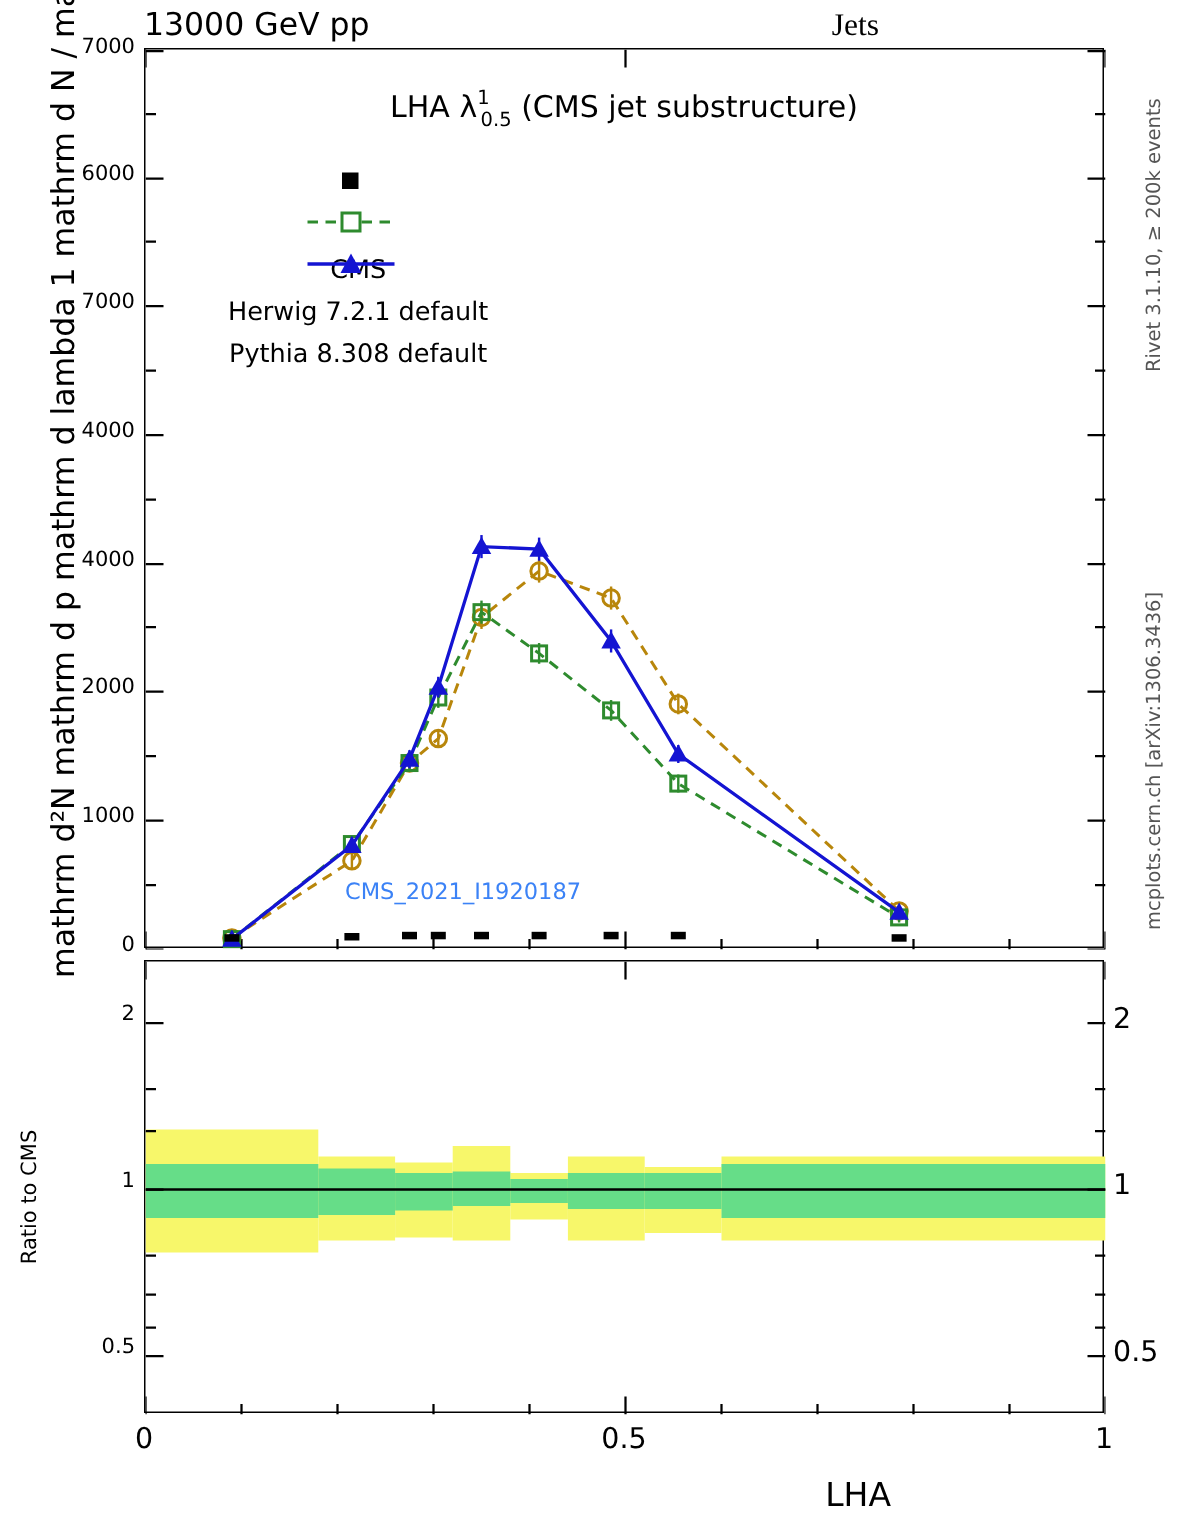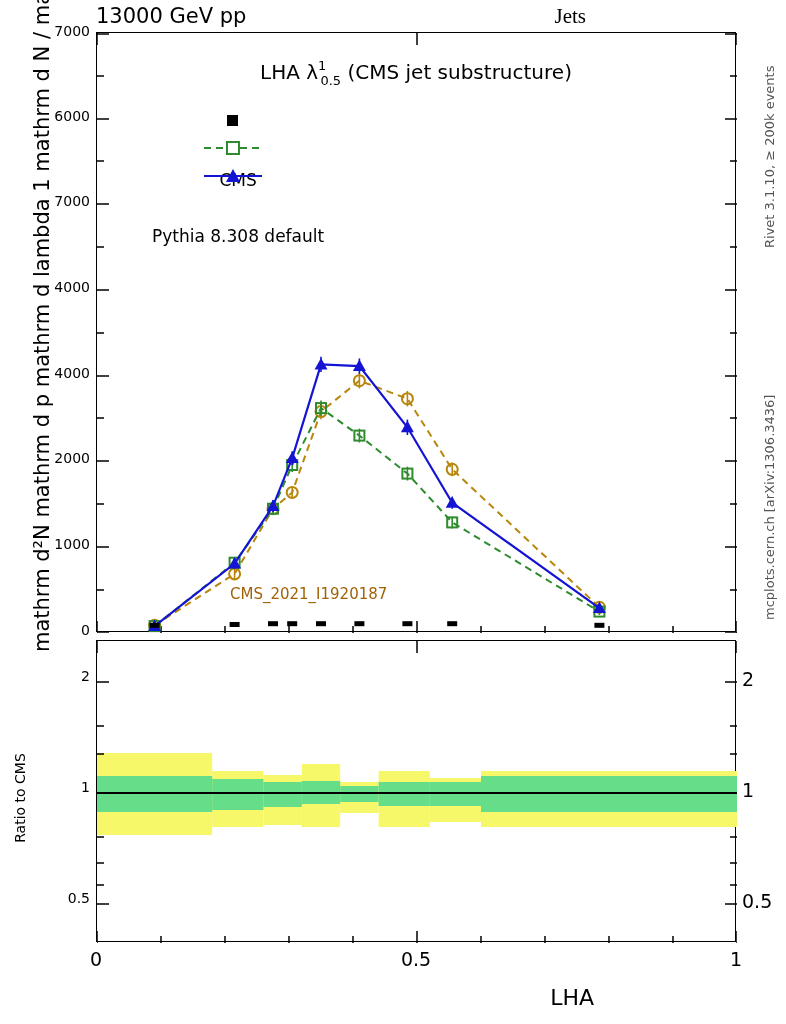--- a/index.html
+++ b/index.html
@@ -104,21 +104,21 @@
     left: 96px; top: 58px;
     width: 640px;
     text-align: center;
     font-size: 20px;
   }
   .plot-title .sub  { font-size: 13px; vertical-align: -0.45em; margin-left: -6px;}
   .plot-title .sup  { font-size: 13px; vertical-align: 0.7em; }
   .watermark {
     left: 230px; top: 585px;
     font-size: 15px;
-    color: #a16207;
+    color: #3b82f6;
   }
   .xlabel {
     right: 48px; top: 985px;
     font-size: 22px;
   }
 
   
   #legend {
     left: 142px; top: 108px;
     font-size: 17px;
@@ -327,20 +327,21 @@
       </span>
       <span class="leg-text">CMS</span>
     </div>
     <div class="leg-row">
       <span class="leg-mark">
         <svg width="62" height="24" viewBox="0 0 62 24">
           <line x1="2" y1="12" x2="60" y2="12" stroke="#2e8b2e" stroke-width="2" stroke-dasharray="7,5"></line>
           <rect x="25" y="6" width="12" height="12" fill="#ffffff" stroke="#2e8b2e" stroke-width="2"></rect>
         </svg>
       </span>
+      <span class="leg-text">Herwig 7.2.1 default</span>
     </div>
     <div class="leg-row">
       <span class="leg-mark">
         <svg width="62" height="24" viewBox="0 0 62 24">
           <line x1="2" y1="12" x2="60" y2="12" stroke="#1414d2" stroke-width="2.2"></line>
           <polygon points="31,5 38,18 24,18" fill="#1414d2"></polygon>
         </svg>
       </span>
       <span class="leg-text">Pythia 8.308 default</span>
     </div>

